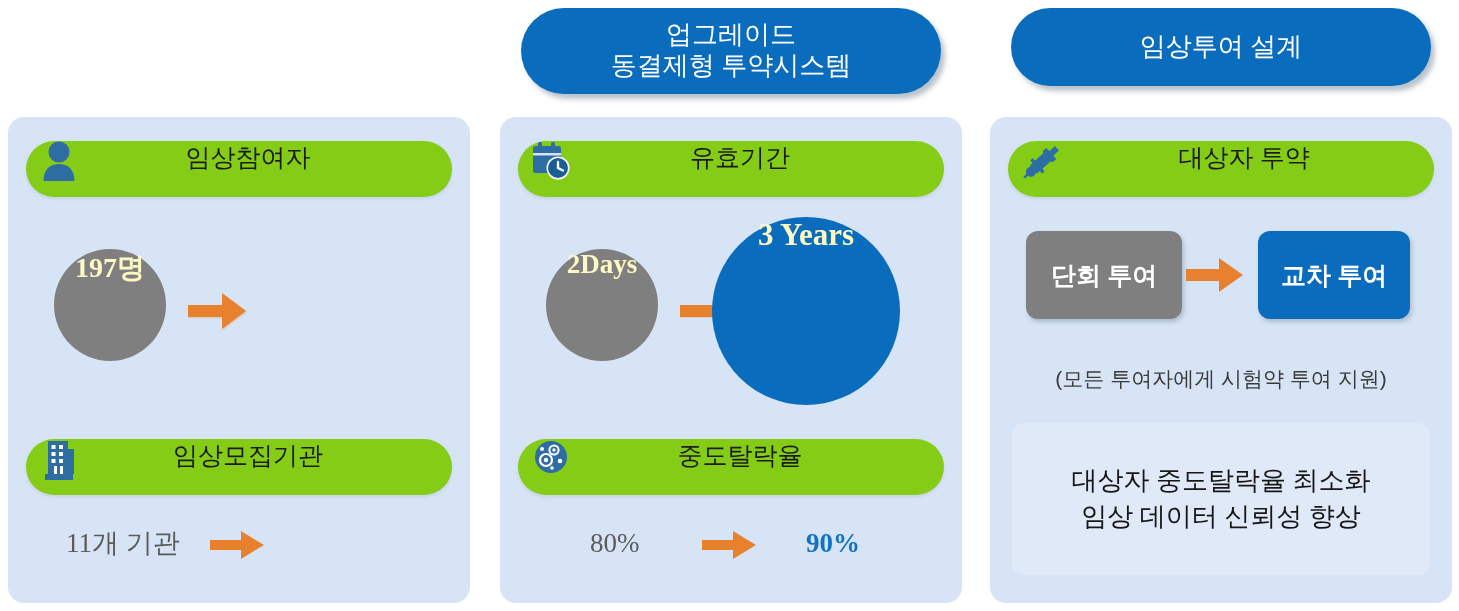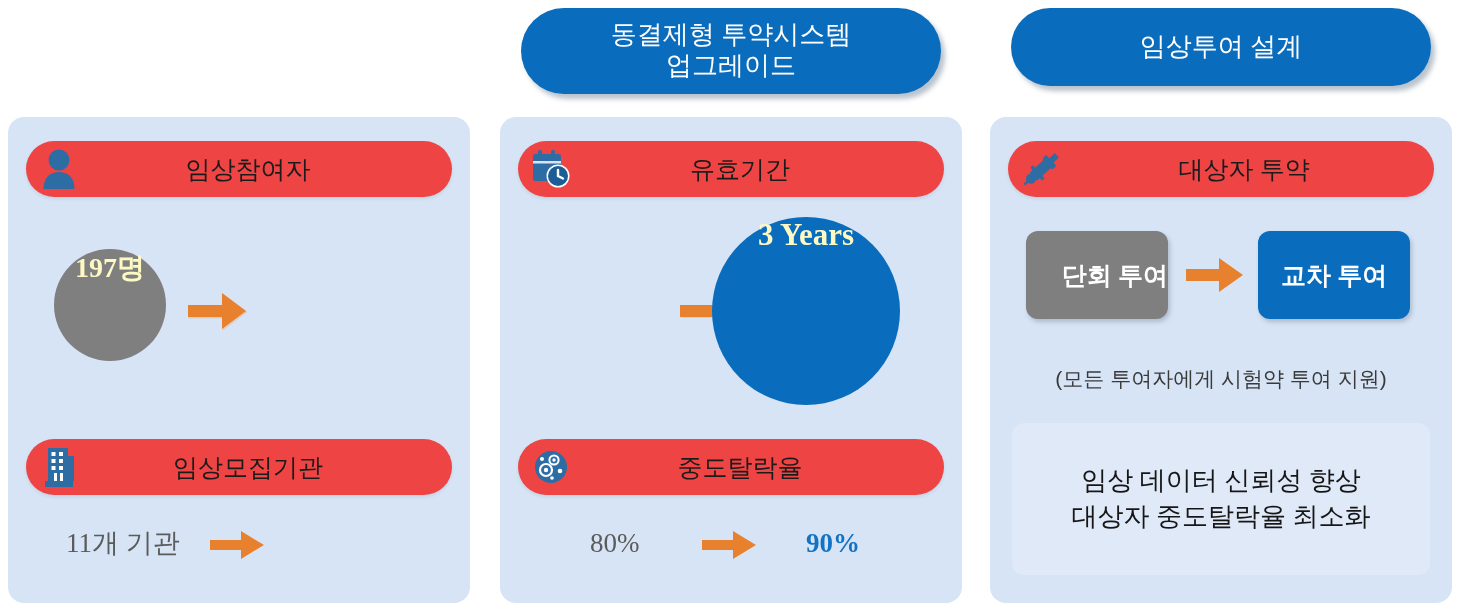--- a/index.html
+++ b/index.html
@@ -42,23 +42,23 @@
   .panel {
     position: absolute; top: 117px; left: 0;
     width: 462px; height: 486px;
     background: #D6E4F5;
     border-radius: 16px;
   }
 
   
   .labelrow {
     position: absolute; left: 18px; width: 426px; height: 56px;
-    background: #ef4444;
+    background: #84cc16;
     border-radius: 28px;
-    display: flex; align-items: center;
+    display: flex; align-items: flex-start;
     box-shadow: 0 2px 3px rgba(120,140,160,0.18);
   }
   .labelrow .ico {
     width: 66px; flex: 0 0 66px;
     display: flex; align-items: center; justify-content: center;
   }
   .labelrow .ltext {
     flex: 1 1 auto; text-align: center;
     font-size: 25px; color: #1b1b1b;
     padding-right: 48px;
@@ -184,22 +184,22 @@
       </div>
 
     </div>
   </div>
 
   <div class="col col-2">
 
     <div class="pill-wrap">
       <div class="pill pill-2">
         <div>
+          <span>업그레이드</span>
           <span>동결제형 투약시스템</span>
-          <span>업그레이드</span>
         </div>
       </div>
     </div>
 
     <div class="panel">
 
       <div class="labelrow" style="top:24px;">
         <span class="ico">
           <svg width="40" height="40" viewBox="0 0 40 40">
             <rect x="2" y="5" width="28" height="27" rx="2.5" fill="#2E6DA4"></rect>
@@ -208,20 +208,23 @@
             <rect x="2" y="12" width="28" height="2.5" fill="#D6E4F5"></rect>
             <circle cx="27" cy="27" r="11.5" fill="#ffffff"></circle>
             <circle cx="27" cy="27" r="10" fill="#1B5E96"></circle>
             <path d="M27 21 L27 27 L32 29.5" stroke="#ffffff" stroke-width="2.4" fill="none" stroke-linecap="round"></path>
           </svg>
         </span>
         <span class="ltext">유효기간</span>
       </div>
 
       <div class="circles" style="top:100px; height:210px;">
+        <div class="circ circ-small" style="left:46px; top:32px; width:112px; height:112px; font-size:27px;">
+          <span>2Days</span>
+        </div>
 
         <span class="arrow" style="left:178px; top:73px;">
           <svg width="62" height="42" viewBox="0 0 62 42">
             <path d="M2 27 L2 15 L36 15 L36 3 L60 21 L36 39 L36 27 Z" fill="#E8812E" transform="translate(1,1)" opacity="0.22"></path>
             <path d="M2 27 L2 15 L36 15 L36 3 L60 21 L36 39 L36 27 Z" fill="#E8812E"></path>
           </svg>
         </span>
 
         <div class="circ circ-big" style="left:212px; top:0px; width:188px; height:188px; font-size:31px;">
           <span>3 Years</span>
@@ -279,40 +282,40 @@
               <rect x="16" y="12.5" width="3.5" height="18" rx="1" fill="#2E6DA4"></rect>
               <circle cx="9" cy="21.5" r="5" fill="#2E6DA4"></circle>
               <rect x="0" y="20.2" width="10" height="2.4" fill="#2E6DA4"></rect>
             </g>
           </svg>
         </span>
         <span class="ltext">대상자 투약</span>
       </div>
 
       <div class="circles" style="top:110px; height:96px;">
-        <div class="rbox rbox-gray" style="left:36px; top:4px; width:142px; height:88px;justify-content:flex-end;">
+        <div class="rbox rbox-gray" style="left:36px; top:4px; width:156px; height:88px;">
           <span>단회 투여</span>
         </div>
 
         <span class="arrow" style="left:194px; top:28px;">
           <svg width="62" height="40" viewBox="0 0 62 40">
             <path d="M2 26 L2 14 L35 14 L35 3 L59 20 L35 37 L35 26 Z" fill="#E8812E"></path>
           </svg>
         </span>
 
         <div class="rbox rbox-blue" style="left:268px; top:4px; width:152px; height:88px;text-align:center;">
           <span>교차 투여</span>
         </div>
       </div>
 
       <div class="caption" style="top:248px;">(모든 투여자에게 시험약 투여 지원)</div>
 
       <div class="summary" style="top:306px; height:152px;">
         <div>
+          <span>대상자 중도탈락율 최소화</span>
           <span>임상 데이터 신뢰성 향상</span>
-          <span>대상자 중도탈락율 최소화</span>
         </div>
       </div>
 
     </div>
   </div>
 
 </div>
 
 </body></html>

